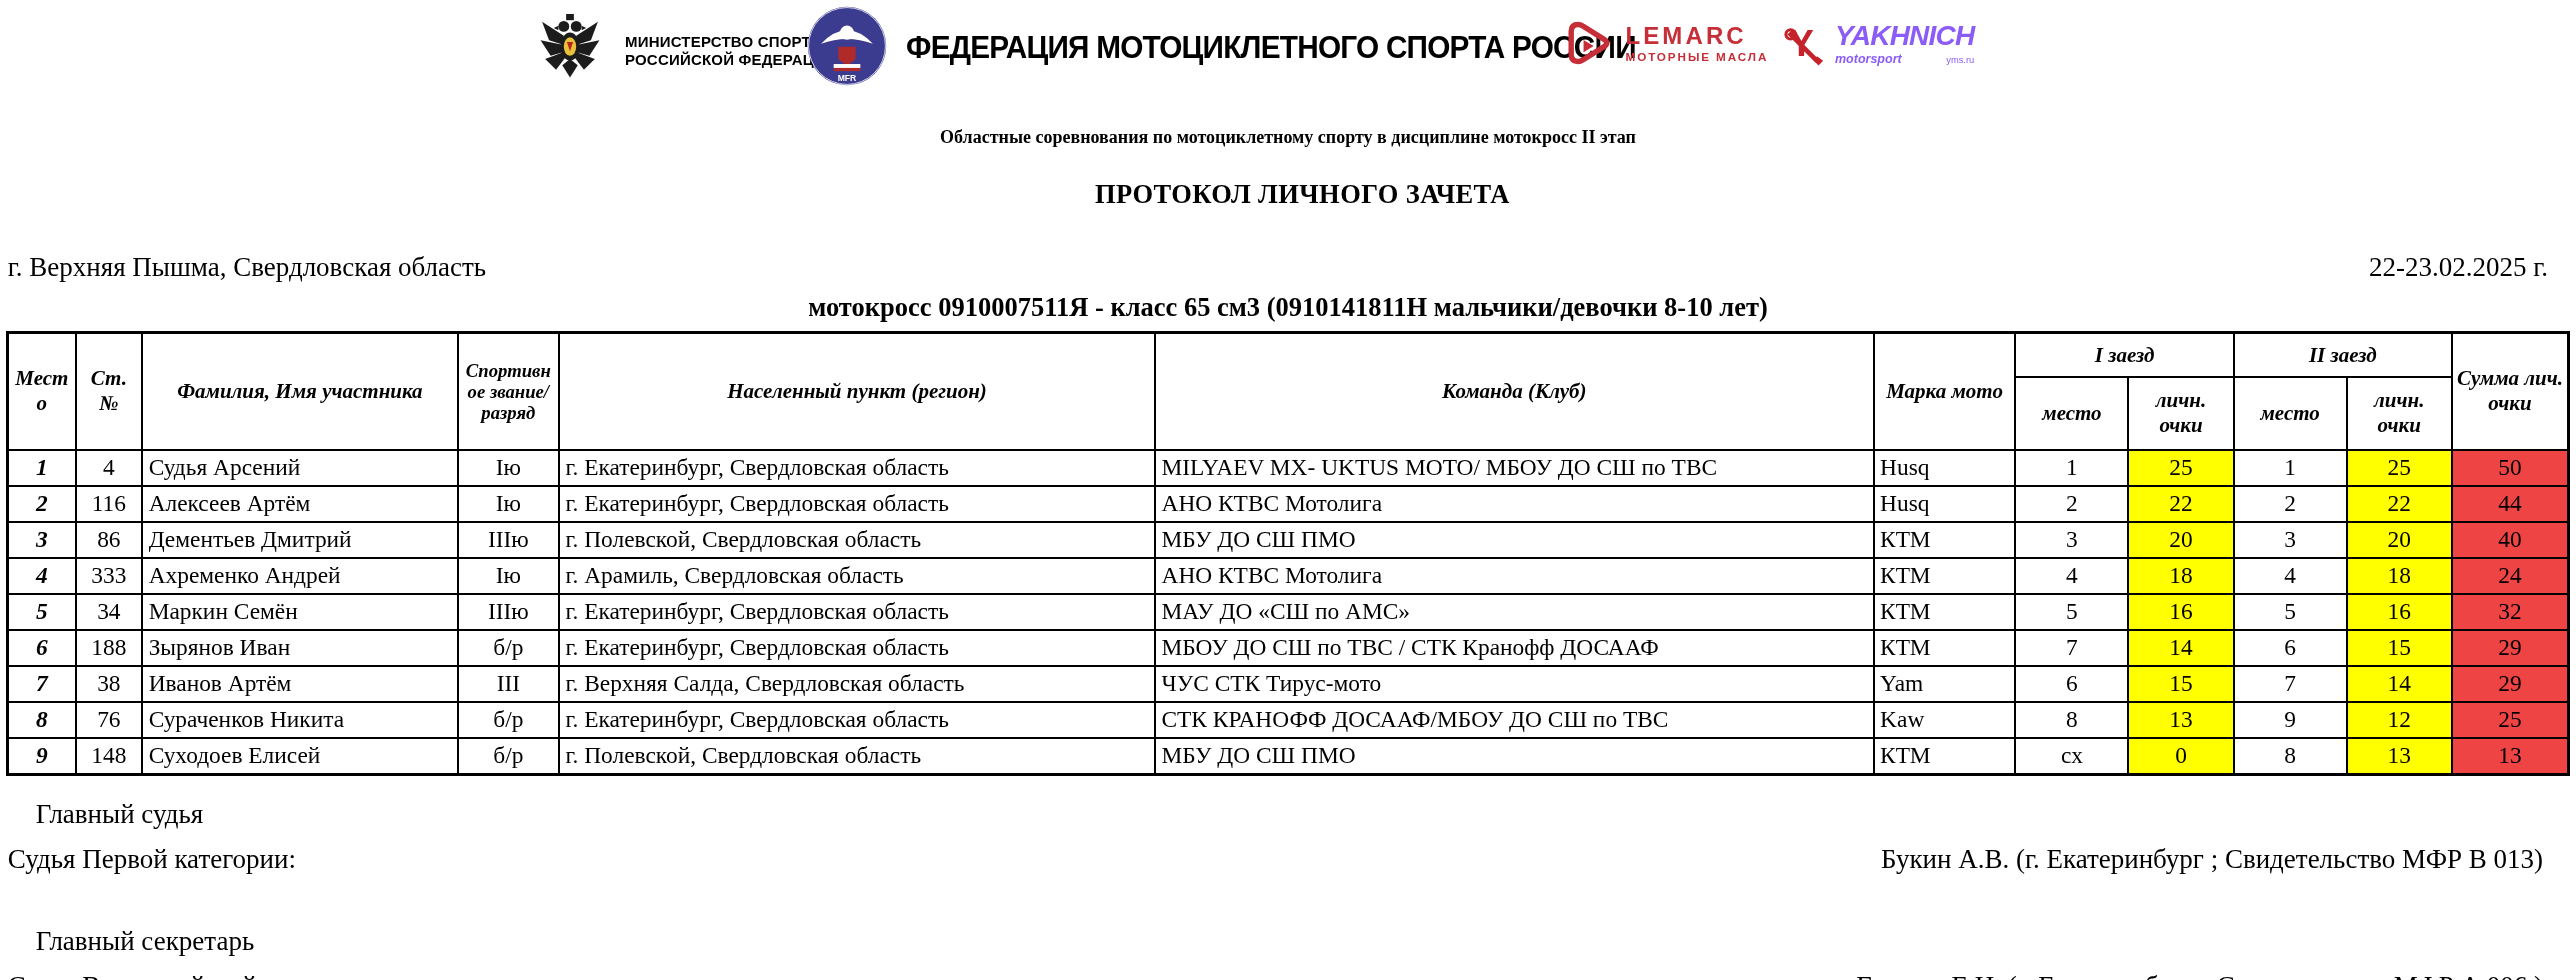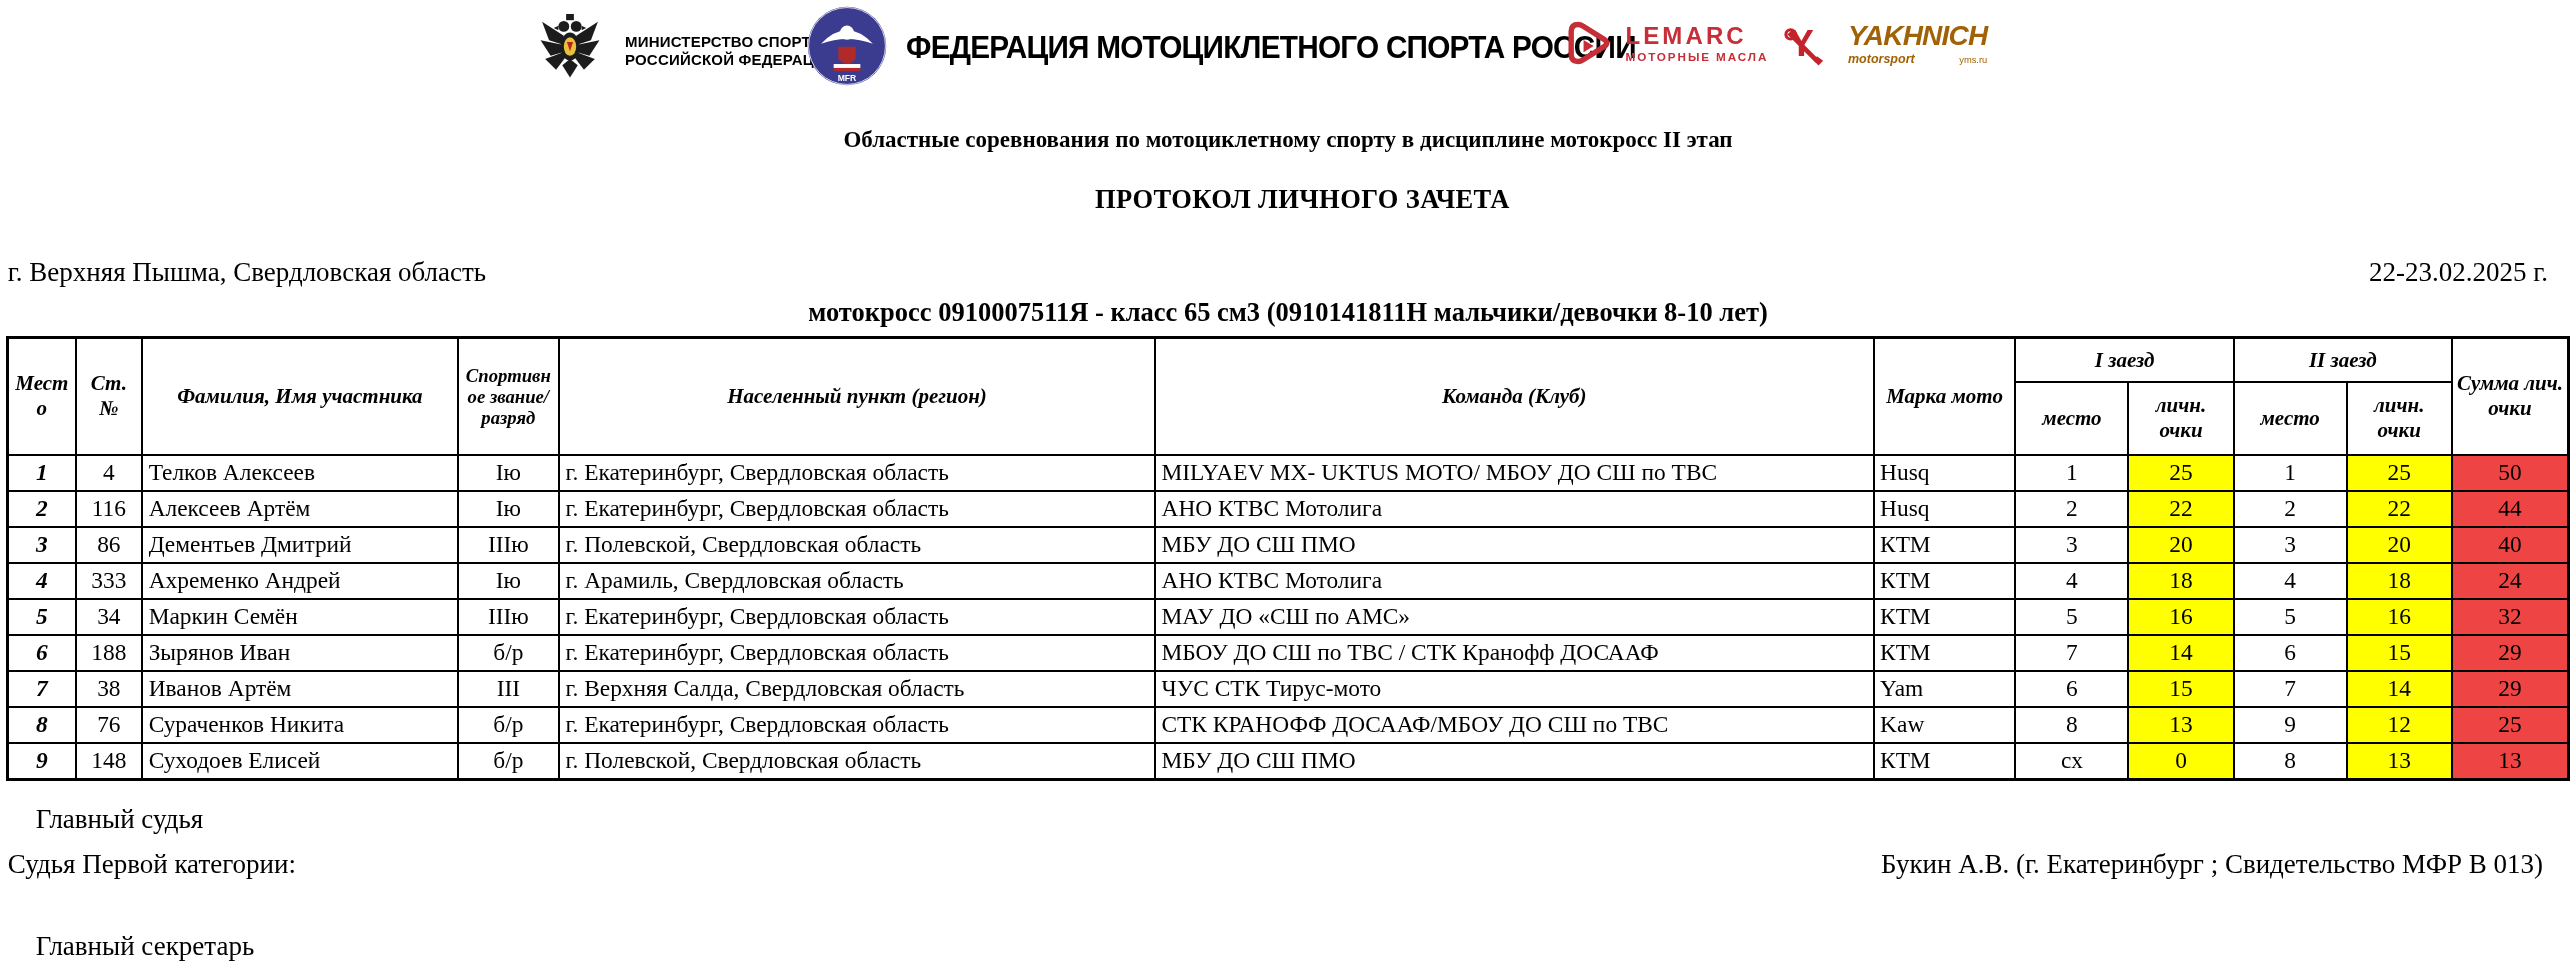--- a/index.html
+++ b/index.html
@@ -28,27 +28,27 @@
     transform:scaleX(.96);transform-origin:left center;
     white-space:nowrap;
   }
   .lemarc{position:absolute;left:1565px;top:18.7px;display:flex;align-items:center;}
   .lemarc-icon{width:48px;height:48px;}
   .lemarc-text{margin-left:12.5px;color:#c62f38;font-family:"Liberation Sans",sans-serif;}
   .lemarc-name{font-weight:bold;font-size:24px;letter-spacing:3.1px;line-height:25px;}
   .lemarc-sub{font-weight:bold;font-size:11.7px;letter-spacing:1.9px;margin-top:2.3px;text-align:right;}
   .yakhnich{position:absolute;left:1781px;top:22px;display:flex;align-items:center;}
   .yakhnich-icon{width:44px;height:45px;}
-  .yakhnich-text{margin-left:23px;color:#a16207;font-family:"Liberation Sans",sans-serif;}
+  .yakhnich-text{margin-left:10px;color:#8b5cf6;font-family:"Liberation Sans",sans-serif;}
   .yakhnich-name{font-weight:bold;font-style:italic;font-size:28px;line-height:26.5px;letter-spacing:-0.8px;}
   .yakhnich-subrow{display:flex;justify-content:space-between;align-items:baseline;margin-top:1.6px;}
   .yakhnich-sub{font-weight:bold;font-style:italic;font-size:12.5px;}
   .yakhnich-url{font-size:9.4px;margin-left:18.7px;}
   
-  .title-event{margin-top:33px;text-align:center;font-weight:bold;font-size:23px;}
+  .title-event{margin-top:33px;text-align:center;font-weight:bold;font-size:18px;}
   .title-protocol{margin-top:31px;text-align:center;font-weight:bold;font-size:26.5px;letter-spacing:0.4px;padding-left:29px;}
   .loc-row{display:flex;justify-content:space-between;margin-top:42px;padding:0 28px 0 7.8px;font-size:27px;}
   .class-line{margin-top:9.4px;text-align:center;font-weight:bold;font-size:26.5px;}
   
   table.results{
     border-collapse:collapse;table-layout:fixed;
     margin:7.8px 0 0 6.2px;width:2564px;
     border:3.9px solid #000;
   }
   table.results th,table.results td{
@@ -185,21 +185,21 @@
         <th>место</th>
         <th>личн. очки</th>
         <th>место</th>
         <th>личн. очки</th>
       </tr>
     </thead>
     <tbody>
         <tr>
           <td class="c-place">1</td>
           <td class="c-num">4</td>
-          <td class="c-name">Телков Алексеев</td>
+          <td class="c-name">Судья Арсений</td>
           <td class="c-rank">Iю</td>
           <td class="c-city">г. Екатеринбург, Свердловская область</td>
           <td class="c-team">MILYAEV MX- UKTUS MOTO/ МБОУ ДО СШ по ТВС</td>
           <td class="c-bike">Husq</td>
           <td class="c-race">1</td>
           <td class="c-pts">25</td>
           <td class="c-race">1</td>
           <td class="c-pts">25</td>
           <td class="c-sum">50</td>
         </tr>

